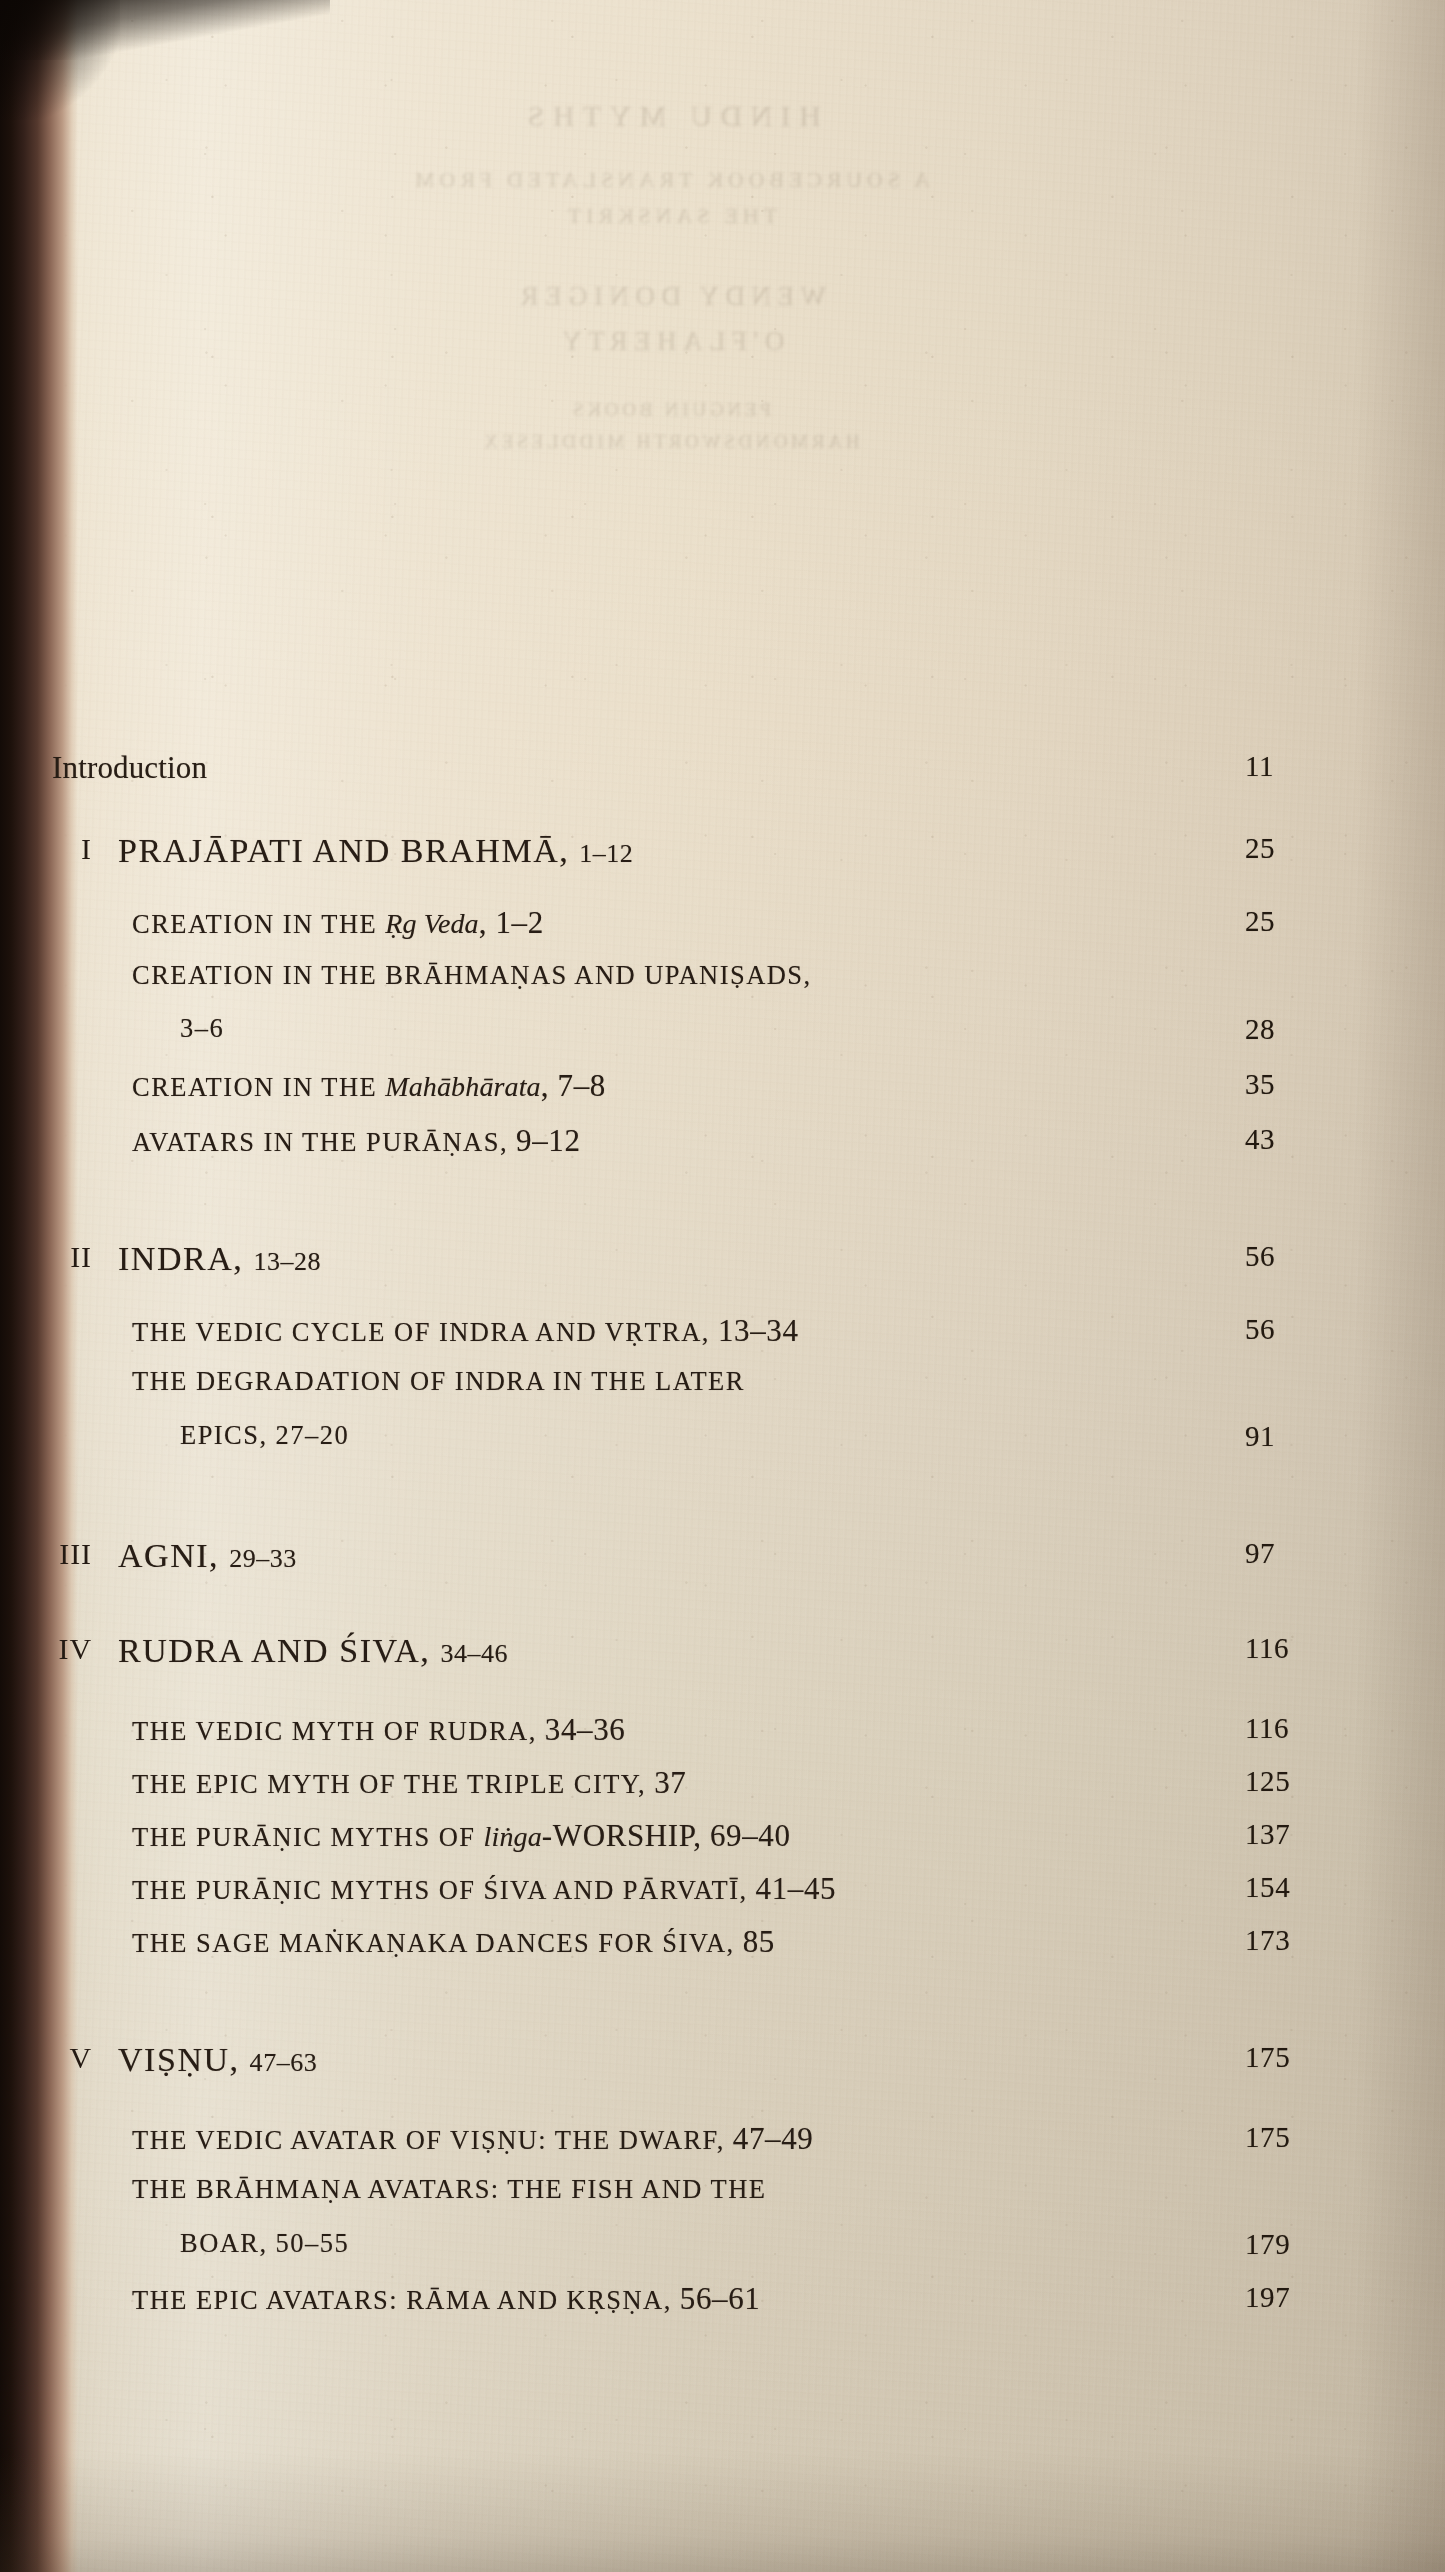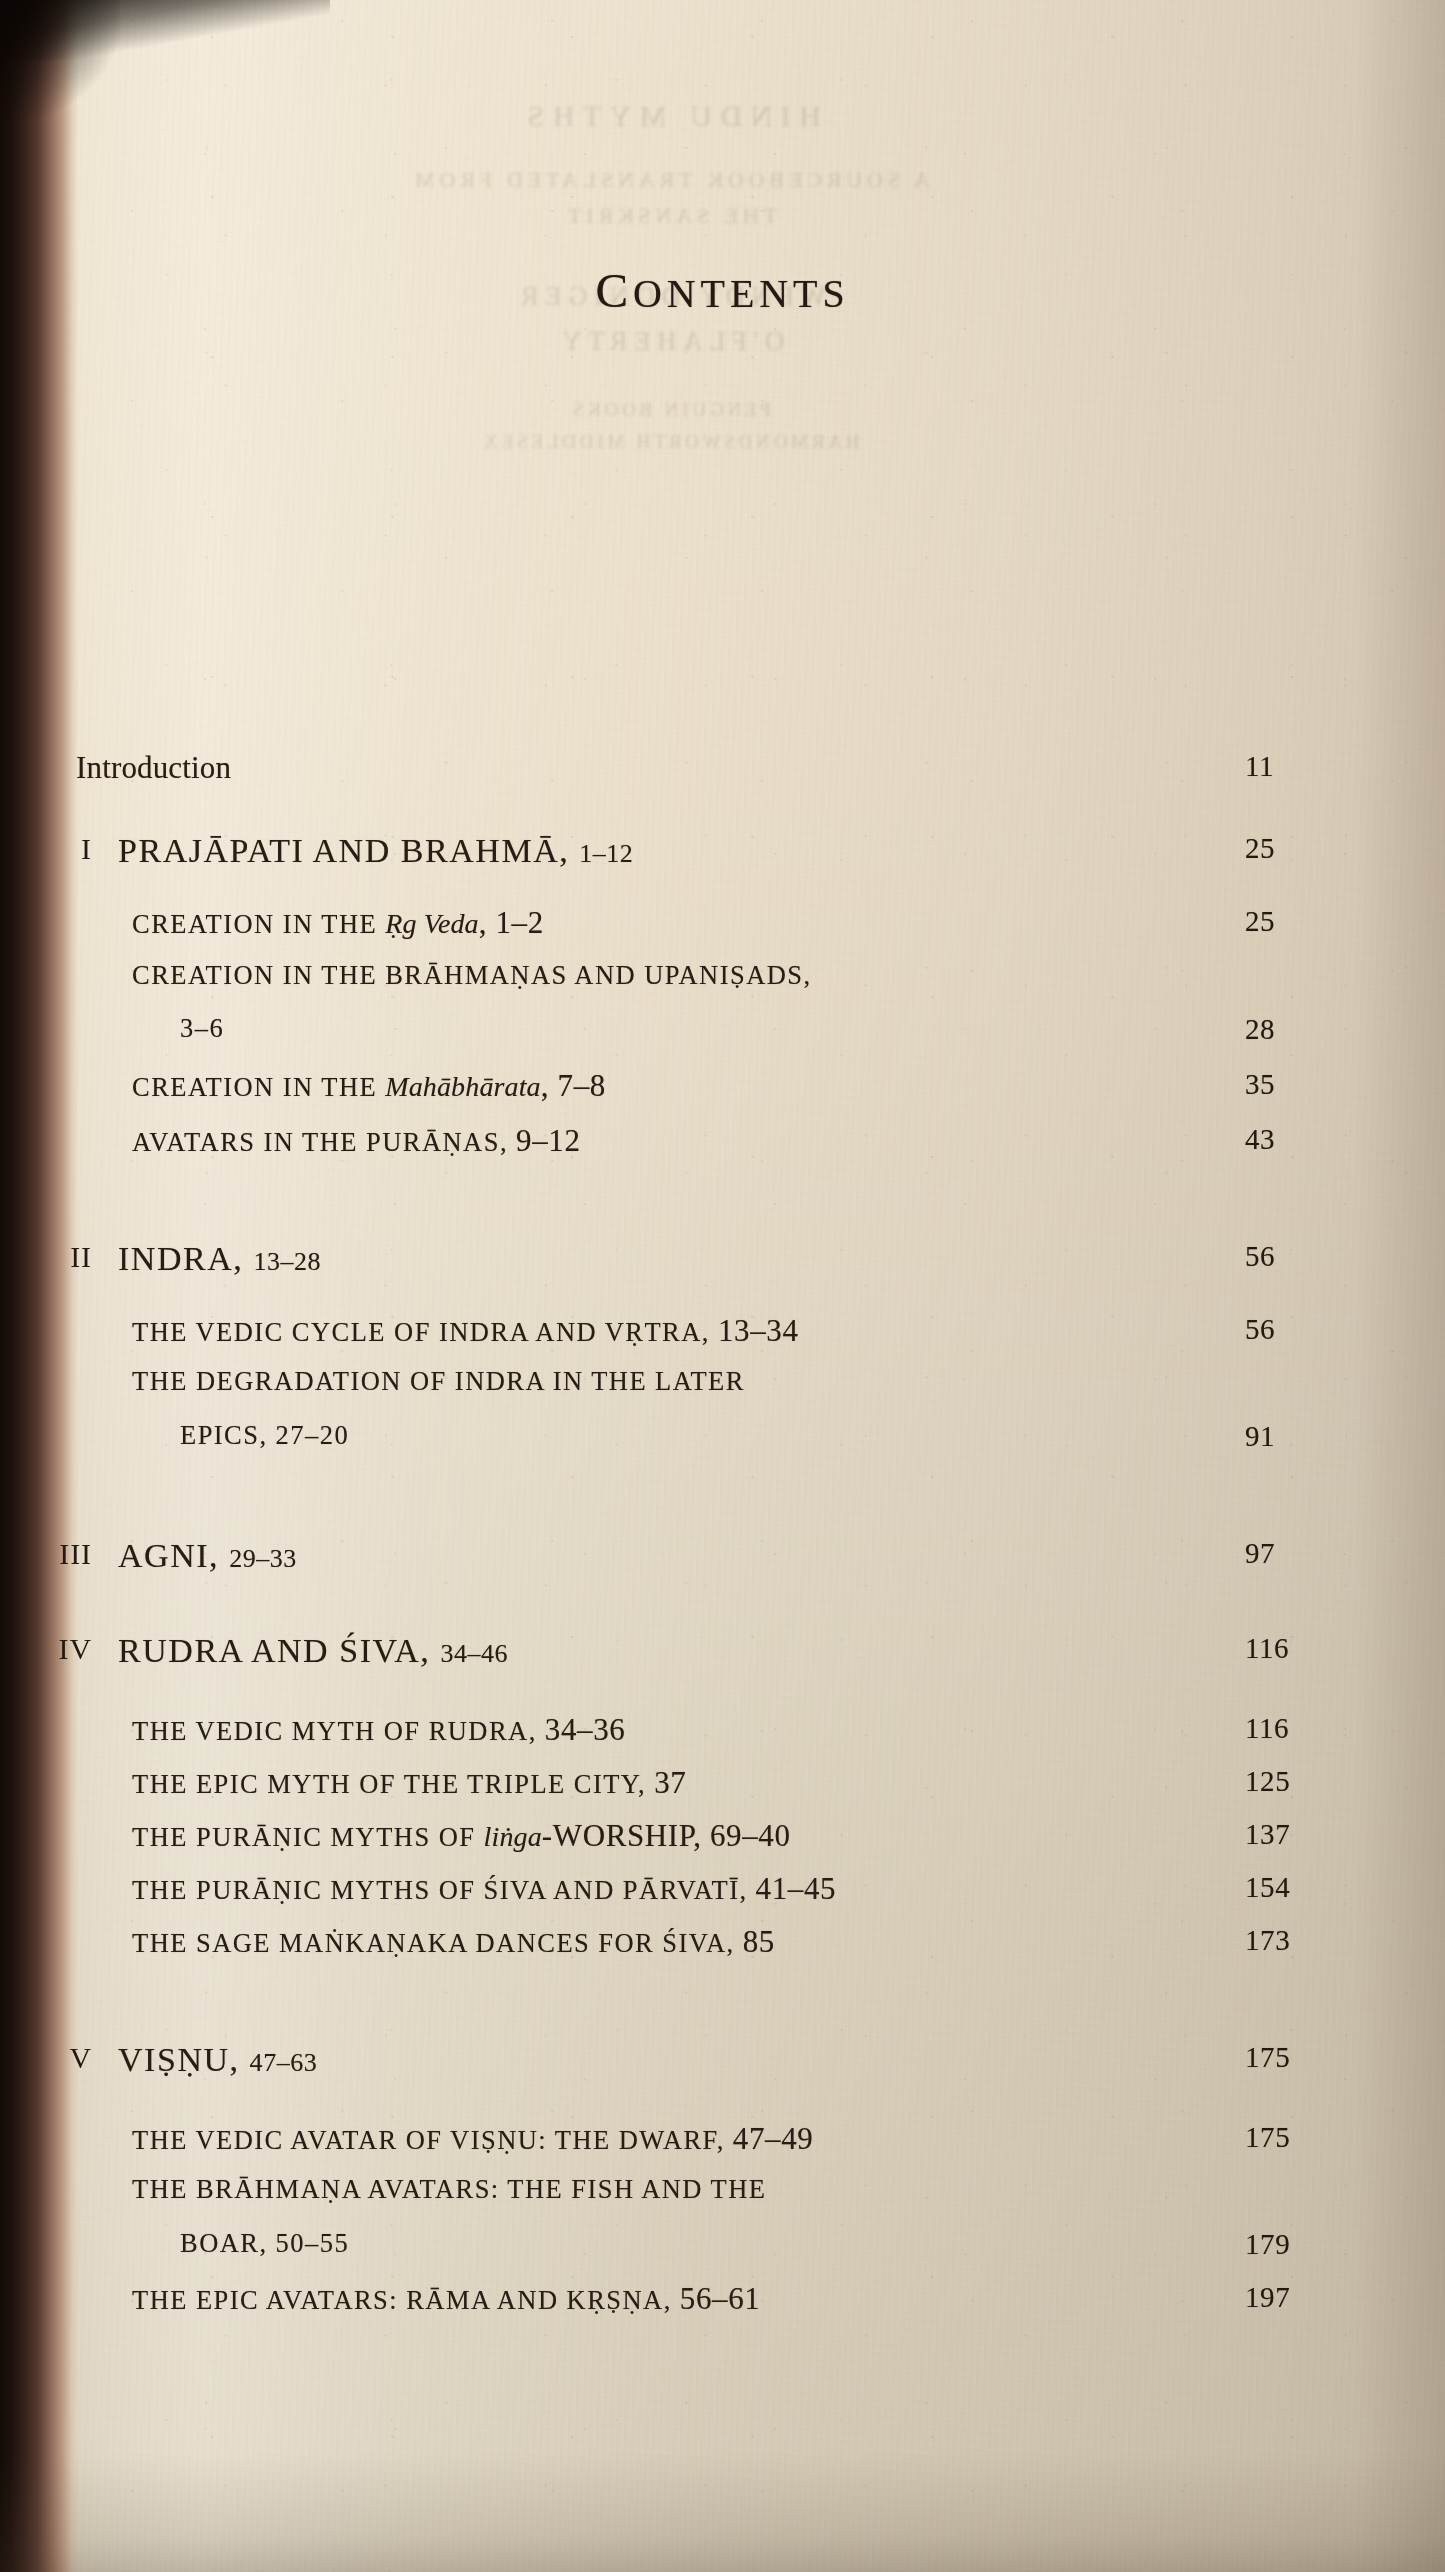--- a/index.html
+++ b/index.html
@@ -204,21 +204,20 @@
     color: #221910;
     white-space: nowrap;
     text-shadow: 0 0 0.8px rgba(45,32,20,0.4);
   }
 
   
   .t-intro {
     left: 52px;
     font-size: 31px;
     letter-spacing: 0.005em;
-    margin-left: 24px;
   }
   .t-chapter {
     left: 118px;
     font-size: 34px;
     letter-spacing: 0.045em;
   }
   .t-chapter .smallnum {
     font-size: 26px;
     letter-spacing: 0.02em;
   }
@@ -257,23 +256,20 @@
     <div style="font-size:19px; letter-spacing:0.20em; margin-top:42px;">PENGUIN BOOKS</div>
     <div style="font-size:19px; letter-spacing:0.20em; margin-top:10px;">HARMONDSWORTH MIDDLESEX</div>
   </div>
 
   <div class="gutter"></div>
   <div class="gutter-top-dark"></div>
   <div class="corner-topleft"></div>
   <div class="edge-right"></div>
   <div class="edge-bottom"></div>
 
-  <div class="heading">
-    <span class="cap">C</span><span class="sc">ONTENTS</span>
-  </div>
 
   <div class="toc">
 
     <div class="row" style="top:750px;">
       <span class="label t-intro">Introduction</span>
       <span class="pg">11</span>
     </div>
 
     <div class="row" style="top:832px;">
       <span class="num">I</span>

